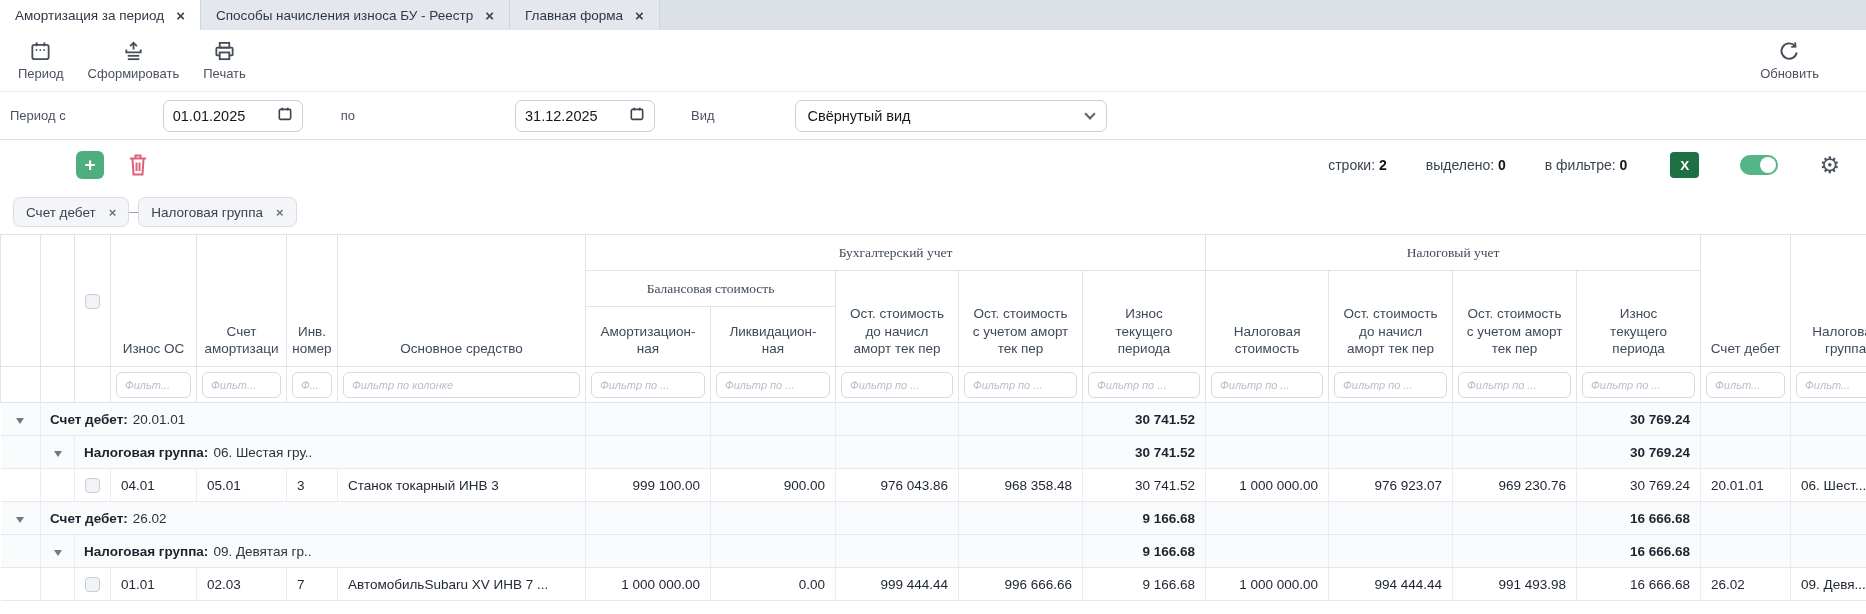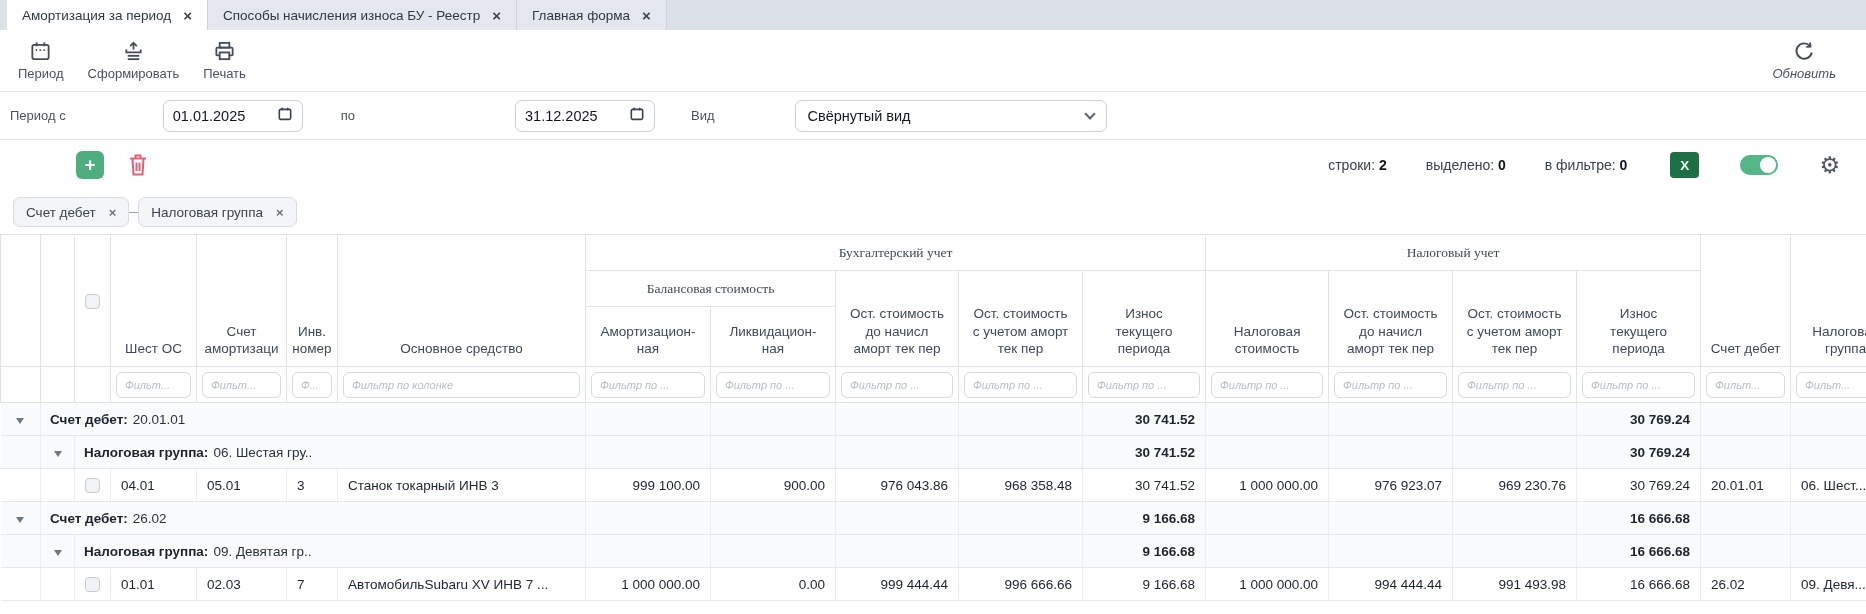--- a/index.html
+++ b/index.html
@@ -1,33 +1,33 @@
 <!DOCTYPE html>
 <html><head>
 <meta charset="utf-8">
 <style>
   * { margin:0; padding:0; box-sizing:border-box; }
   body { font-family:"Liberation Sans","DejaVu Sans",sans-serif; background:#fff; }
   .app { width:1866px; height:614px; overflow:hidden; background:#fff; position:relative; }
 
   
-  .tabbar { height:30px; background:#dce1e8; display:flex; align-items:stretch;padding-left:7px; }
+  .tabbar { height:30px; background:#dce1e8; display:flex; align-items:stretch; }
   .tab { display:flex; align-items:center; gap:12px; padding:0 15px; font-size:13.5px;
          color:#2f3845; background:#e4e8ee; border-right:1px solid #cdd4dd; cursor:default; }
   .tab.active { background:#ffffff; }
   .tab-x { font-size:15px; font-weight:700; color:#3a4250; line-height:1; }
   .tab-x::before { content:"×"; }
 
   
   .toolbar { height:62px; display:flex; align-items:center; padding:0 30px 0 18px;
              border-bottom:1px solid #e6eaef; background:#fff; }
   .tbtn { display:flex; flex-direction:column; align-items:center; gap:3px; margin-right:24px;
           color:#4a5260; font-size:13px; }
   .tbtn svg { display:block; }
-  .tbtn.refresh { margin-left:auto; margin-right:0;font-style:italic; }
+  .tbtn.refresh { margin-left:auto; margin-right:17px; }
 
   
   .filterbar { height:48px; display:flex; align-items:center; padding:0 10px;
                border-bottom:1px solid #dbe1e8; font-size:13px; color:#4a5260; background:#fff; }
   .fl-label { white-space:nowrap; }
   .datebox { display:flex; align-items:center; justify-content:space-between; width:140px; height:32px;
              border:1px solid #c7cfda; border-radius:7px; padding:0 9px; background:#fff; }
   .datebox input { border:none; outline:none; width:92px; font-size:14.5px; color:#13181f;
                    font-family:"Liberation Sans","DejaVu Sans",sans-serif; }
   .selectbox { width:312px; height:32px; border:1px solid #c7cfda; border-radius:7px;
@@ -242,21 +242,21 @@
         <col style="width:90px">
           <col style="width:110px">
       </colgroup>
       <thead>
         <tr class="hA">
           <th rowspan="3"></th>
           <th rowspan="3"></th>
           <th rowspan="3" class="hgroup">
             <span class="cb"></span>
           </th>
-          <th rowspan="3" class="hcol"><span class="hlbl">Шест ОС</span></th>
+          <th rowspan="3" class="hcol"><span class="hlbl">Износ ОС</span></th>
           <th rowspan="3" class="hcol"><span class="hlbl">Счет
 амортизаци</span></th>
           <th rowspan="3" class="hcol"><span class="hlbl">Инв.
 номер</span></th>
           <th rowspan="3" class="hcol"><span class="hlbl">Основное средство</span></th>
           <th colspan="5" class="hgroup">Бухгалтерский учет</th>
           <th colspan="4" class="hgroup">Налоговый учет</th>
           <th rowspan="3" class="hcol"><span class="hlbl">Счет дебет</span></th>
           <th rowspan="3" class="hcol"><span class="hlbl">Налоговая
 группа</span></th>

